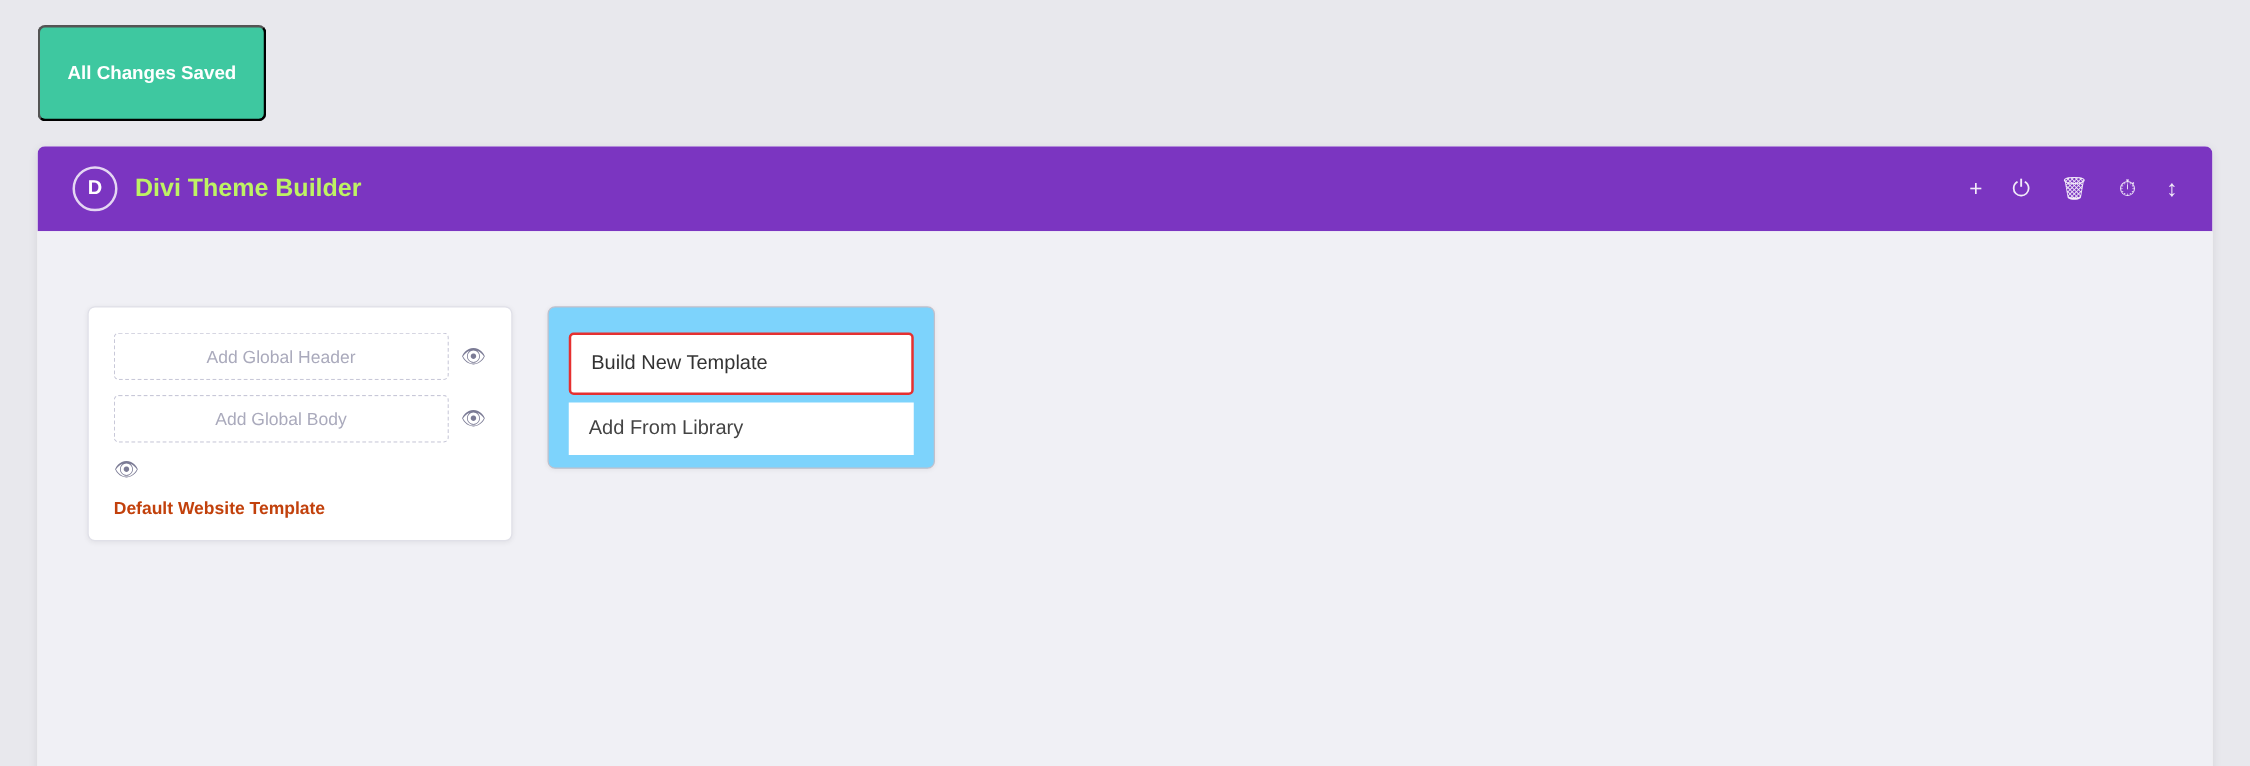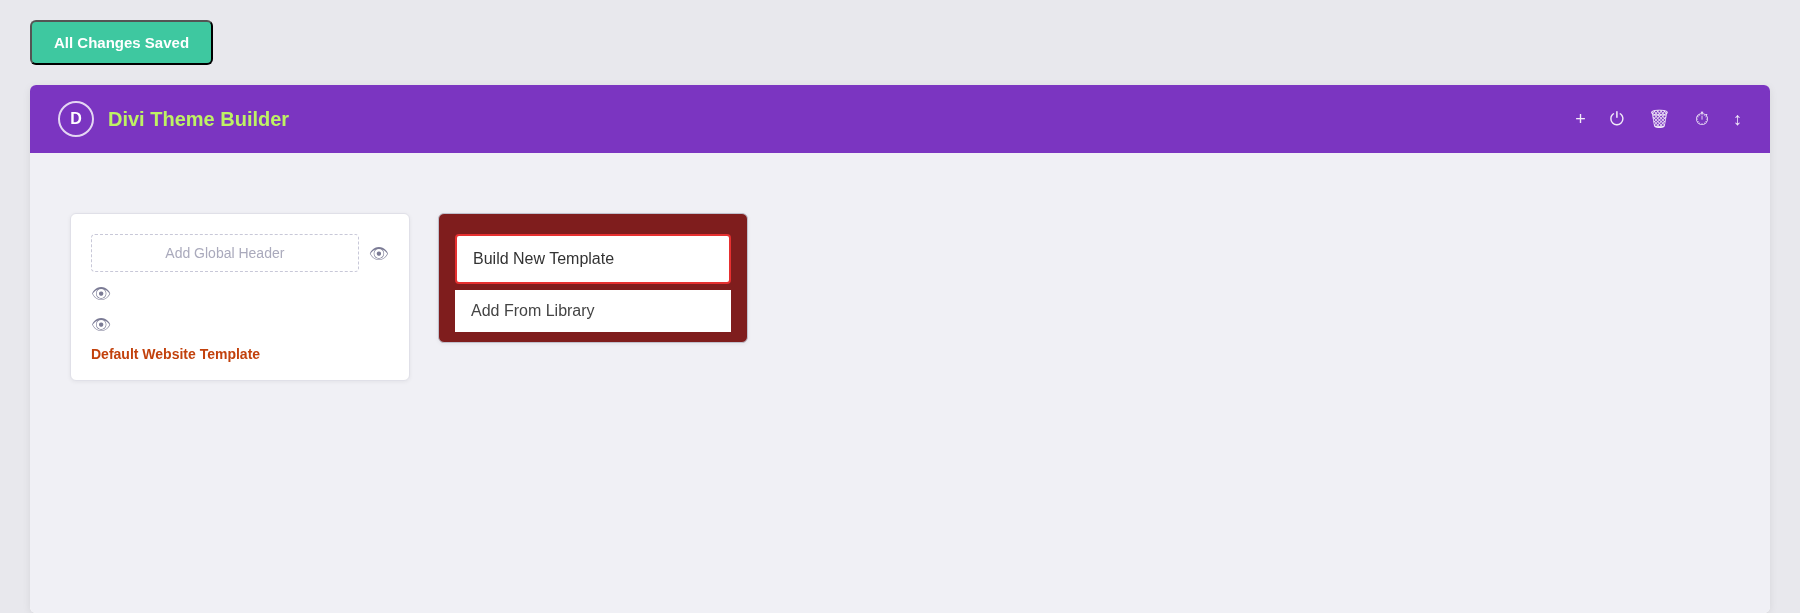--- a/index.html
+++ b/index.html
@@ -14,21 +14,21 @@
       padding: 20px 30px;
       display: flex;
       align-items: center;
     }
 
     .saved-badge {
       background: #3ec8a0;
       color: white;
       font-size: 15px;
       font-weight: 600;
-      padding: 12px 22px;
+      padding: 28px 22px;
       border-radius: 6px;
       cursor: default;
     }
 
     .theme-builder-panel {
       margin: 0 30px;
       background: white;
       border-radius: 6px;
       overflow: hidden;
       box-shadow: 0 2px 8px rgba(0,0,0,0.08);
@@ -126,21 +126,21 @@
 
     .template-name {
       font-size: 14px;
       font-weight: 700;
       color: #c2410c;
       margin-top: 6px;
     }
 
     
     .new-template-card {
-      background: #7f1d1d;
+      background: #7dd3fc;
       border-radius: 6px;
       width: 310px;
       box-shadow: 0 1px 4px rgba(0,0,0,0.06);
       border: 1.5px solid #c0c0cc;
       overflow: hidden;
       padding: 20px 0 10px;
     }
 
     .build-new-btn {
       display: block;
@@ -197,20 +197,21 @@
   </div>
 
   <div class="panel-body">
 
     <div class="template-card">
       <div class="template-row">
         <div class="template-row-label">Add Global Header</div>
         <span class="eye-icon">👁</span>
       </div>
       <div class="template-row">
+        <div class="template-row-label">Add Global Body</div>
         <span class="eye-icon">👁</span>
       </div>
       <div class="template-row">
         <span class="eye-icon">👁</span>
       </div>
       <div class="template-name">Default Website Template</div>
     </div>
 
     <div class="new-template-card">
       <button class="build-new-btn">Build New Template</button>

